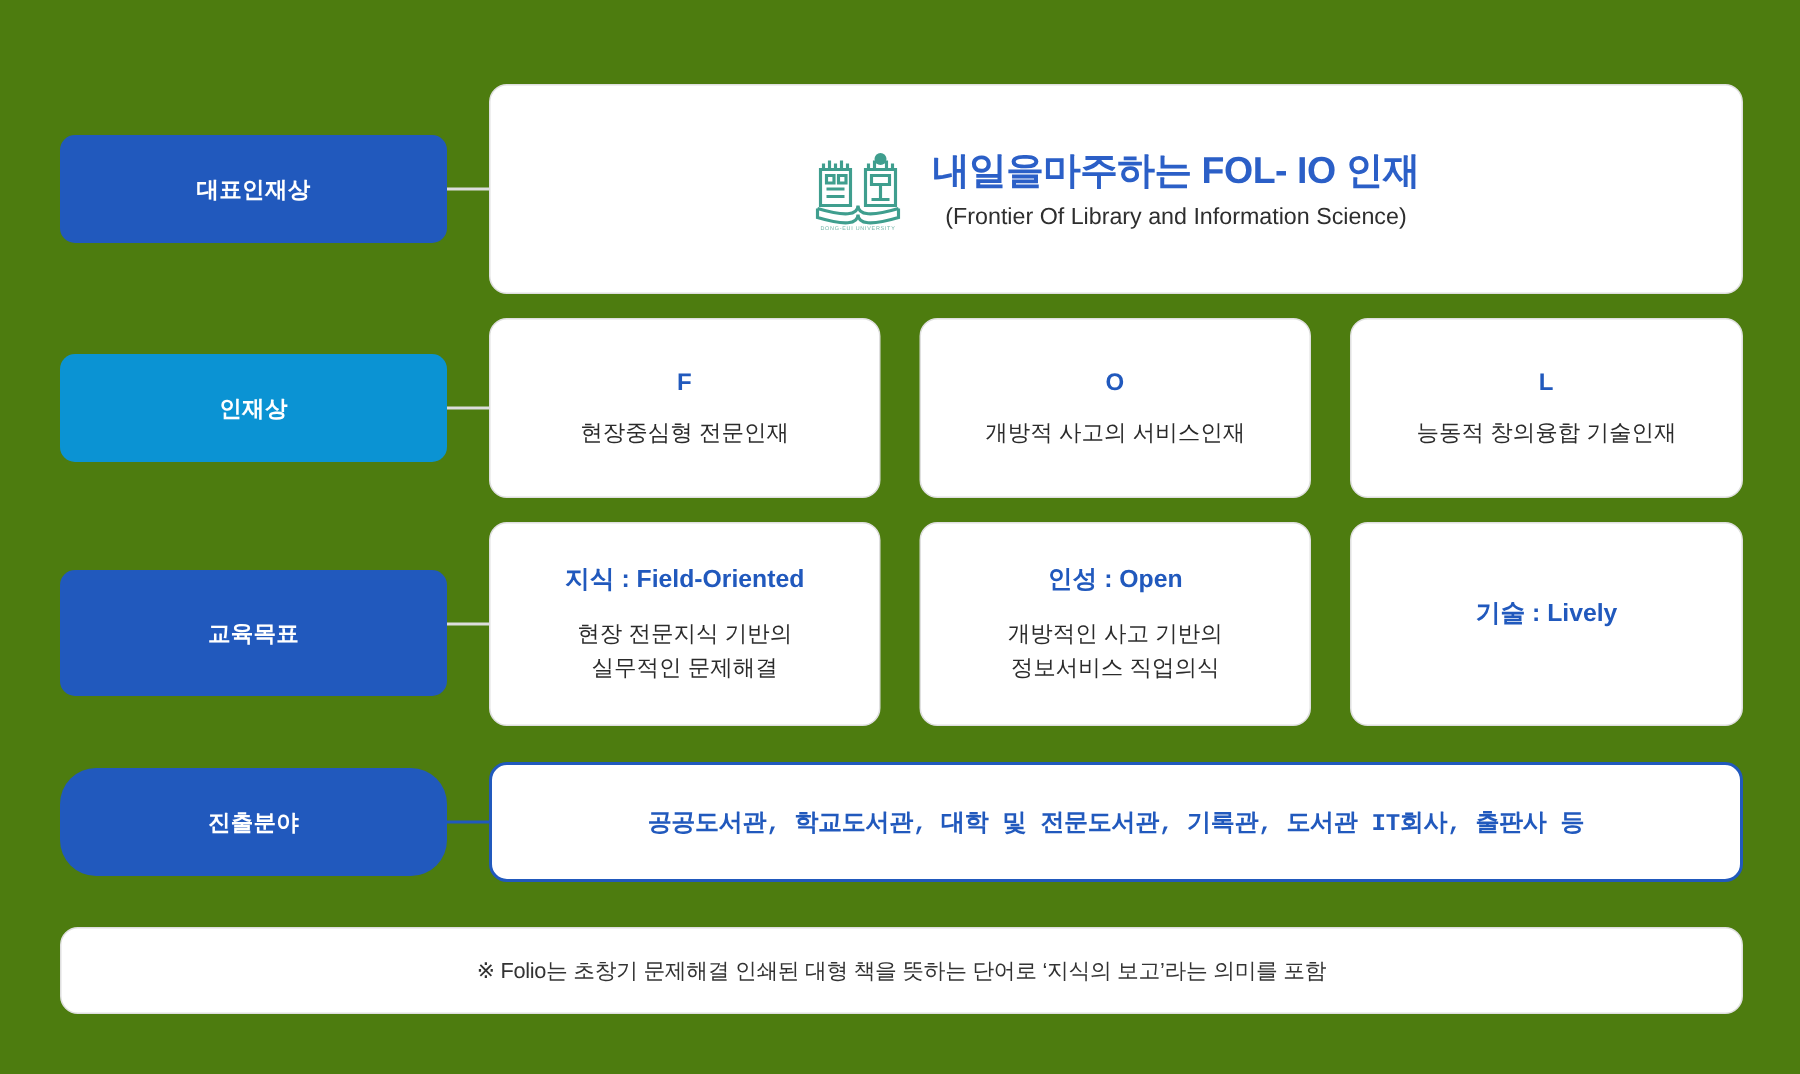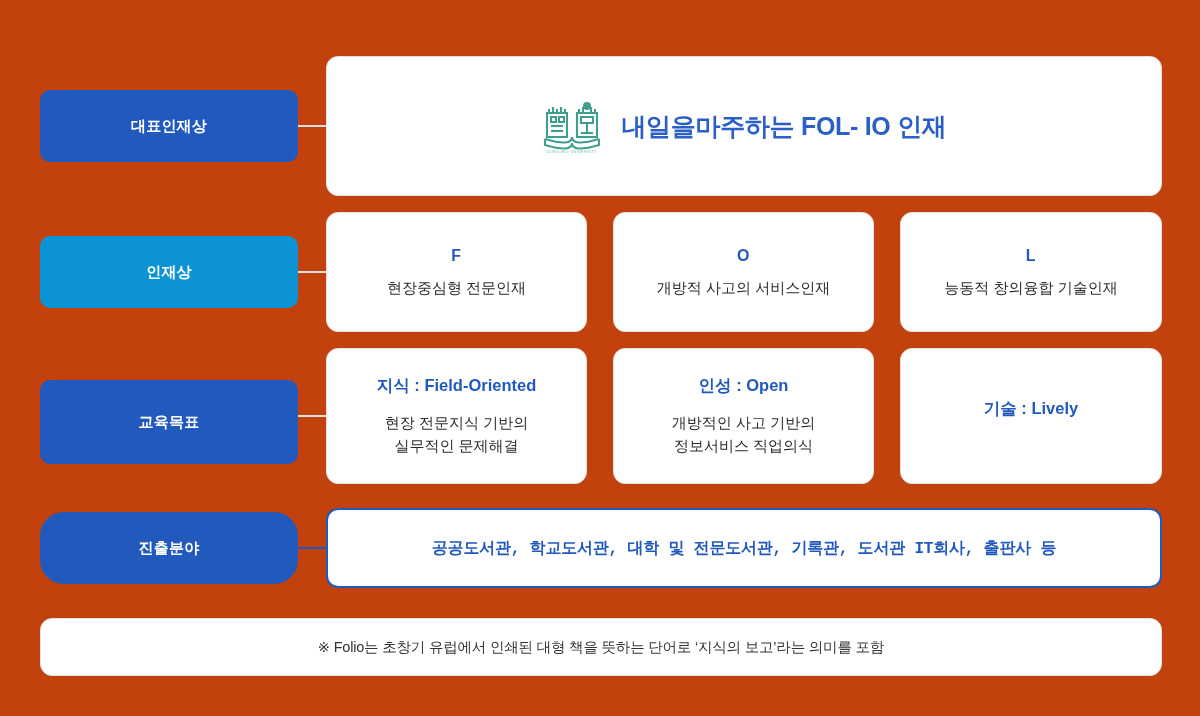--- a/index.html
+++ b/index.html
@@ -8,21 +8,21 @@
     height: 716px;
     background: #ffffff;
     font-family: "Liberation Sans", "DejaVu Sans", sans-serif;
     overflow: hidden;
   }
 
   .page {
     position: relative;
     width: 1200px;
     height: 716px;
-    background: #c2410c;
+    background: #4d7c0f;
   }
 
   
   .row {
     position: absolute;
     left: 0;
     width: 1200px;
   }
 
   
@@ -175,20 +175,21 @@
               <path d="M4 44 q27 8 27 -2 q0 10 27 2"></path>
               <path d="M4 44 v6 q27 8 27 -2 q0 10 27 2 v-6"></path>
             </g>
             <circle cx="46" cy="11" r="4" fill="#3f9e8e"></circle>
             <text x="31" y="58" font-size="3.6" fill="#6fb3a6" text-anchor="middle" font-family="'Liberation Sans', sans-serif" letter-spacing="0.5">DONG-EUI UNIVERSITY</text>
           </svg>
         </span>
 
         <span class="hero-text">
           <span class="hero-title">내일을마주하는 FOL- IO 인재</span>
+          <span class="hero-sub">(Frontier Of Library and Information Science)</span>
         </span>
 
       </div>
     </div>
   </div>
 
   <div class="row" id="row-talent">
 
     <div class="label-pill cyan">인재상</div>
 
@@ -250,16 +251,16 @@
     <div class="label-pill blue">진출분야</div>
 
     <div class="connector blue"></div>
 
     <div class="panel accent" id="field-panel">
       <span class="field-text">공공도서관, 학교도서관, 대학 및 전문도서관, 기록관, 도서관 IT회사, 출판사 등</span>
     </div>
   </div>
 
   <div class="panel" id="note-panel">
-    <span class="note-text">※ Folio는 초창기 유럽에서 인쇄된 대형 책을 뜻하는 단어로 ‘지식의 보고’라는 의미를 포함</span>
+    <span class="note-text">※ Folio는 초창기 문제해결 인쇄된 대형 책을 뜻하는 단어로 ‘지식의 보고’라는 의미를 포함</span>
   </div>
 
 </div>
 
 </body></html>

